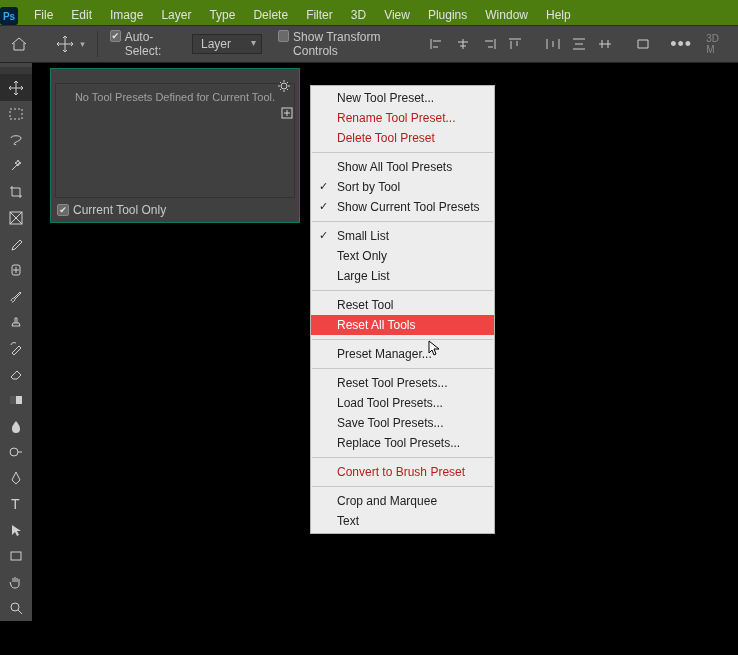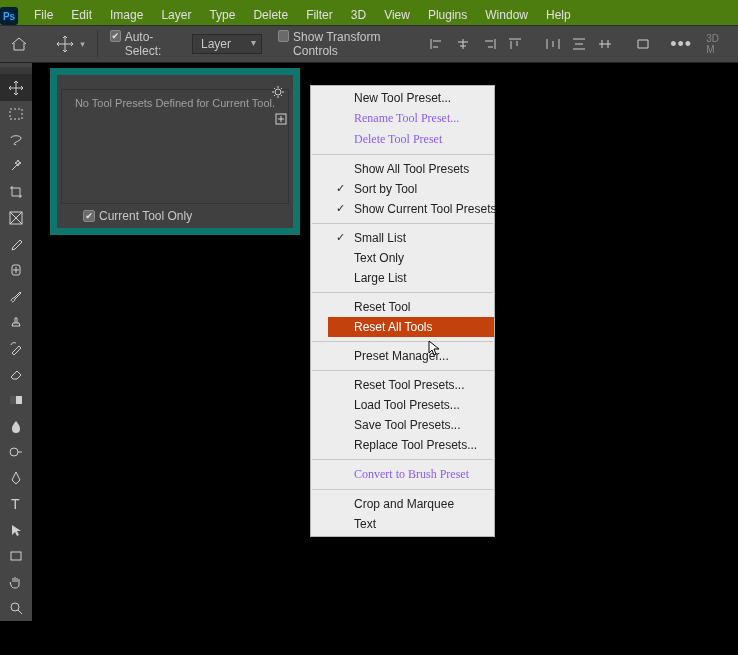--- a/index.html
+++ b/index.html
@@ -29,32 +29,32 @@
   
   .leftbar { position:absolute; left:0; top:63px; width:32px; background:#454545; display:flex; flex-direction:column; padding-top:4px;}
   .leftbar .tab { height:8px; background:#383838; border-bottom:1px solid #2c2c2c;}
   .tool { width:32px; height:26px; display:flex; align-items:center; justify-content:center; color:#d0d0d0; position:relative;}
   .tool.active { background:#2c2c2c; }
 
   
   .canvas { position:absolute; left:32px; top:63px; right:0; bottom:0; background:#000;}
 
   
-  .panel { position:absolute; left:50px; top:68px; width:250px; background:#404040; border:7px solid #0f766e; }
+  .panel { position:absolute; left:50px; top:68px; width:250px; background:#404040; border:1px solid #0f766e; }
   .panel .wrap{height:14px;}
   .panel .body { height:115px; padding:8px; border:1px solid #333; margin:0 4px; color:#a0a0a0; text-align:center; font-size:11px; line-height:1.4; display:flex; align-items:flex-start; justify-content:center; padding-top:6px;}
-  .panel .footer { padding:5px 6px; display:flex; align-items:center; gap:4px;margin-left:20px;}
+  .panel .footer { padding:5px 6px; display:flex; align-items:center; gap:4px;}
   .panel .gear { position:absolute; right:4px; top:6px; width:22px; height:22px; display:flex; align-items:center; justify-content:center;}
   .panel .newbtn { position:absolute; right:4px; top:36px; width:16px; height:16px; color:#c0c0c0; display:flex; align-items:center; justify-content:center;}
 
   
   .ctxmenu { position:absolute; left:310px; top:85px; width:185px; background:#ededed; border:1px solid #b5b5b5; box-shadow:3px 3px 6px rgba(0,0,0,.4); color:#222; font-size:12px; padding:2px 0;}
-  .ctxmenu .item { padding:3px 16px 3px 26px; position:relative; white-space:nowrap;margin-left:17px;}
-  .ctxmenu .item.disabled { color:#8b5cf6;font-family:Liberation Serif, serif; }
-  .ctxmenu .item.selected { background:#c2410c; color:#fff;}
+  .ctxmenu .item { padding:3px 16px 3px 26px; position:relative; white-space:nowrap;}
+  .ctxmenu .item.disabled { color:#b91c1c; }
+  .ctxmenu .item.selected { background:#ef4444; color:#fff;}
   .ctxmenu .item.checked::before { content:"✓"; position:absolute; left:8px; top:3px; font-size:11px;}
   .ctxmenu .sep { height:1px; background:#c8c8c8; margin:4px 1px;}
 
   
   .cursor { position:absolute; left:428px; top:340px; width:16px; height:16px; pointer-events:none;}
 
   svg { display:block; }
   .ico { stroke:#d0d0d0; stroke-width:1; fill:none;}
 </style>
 </head>

